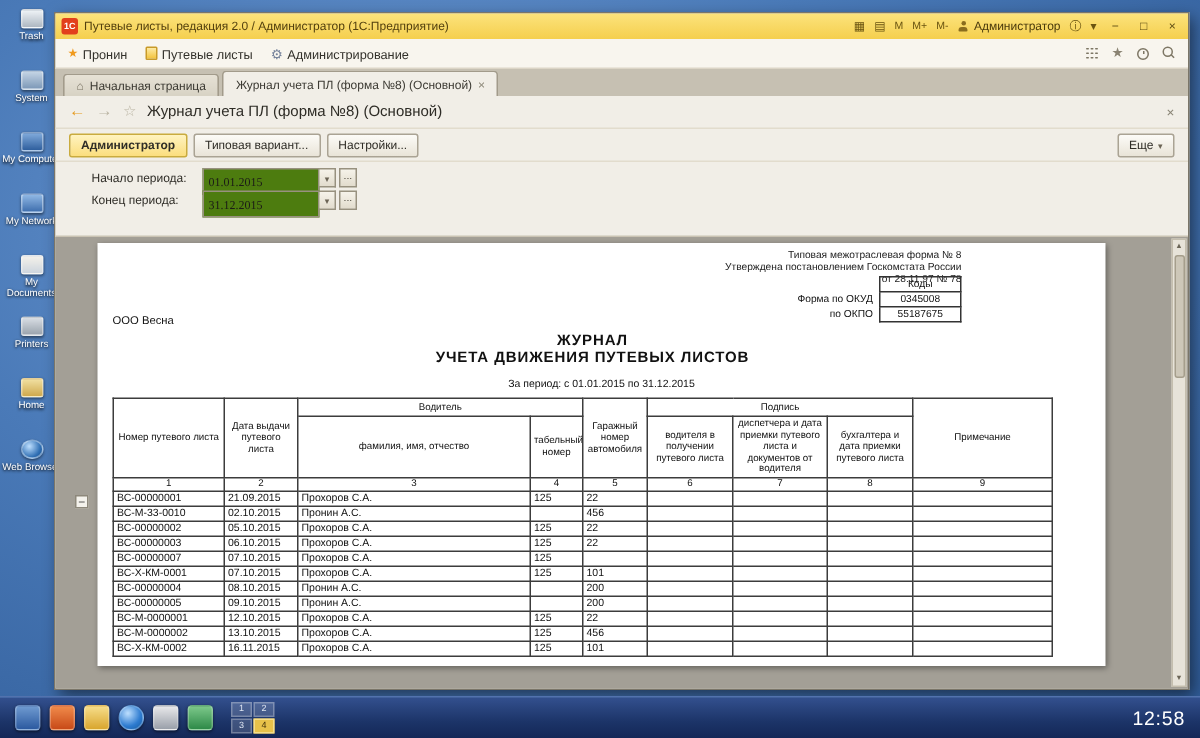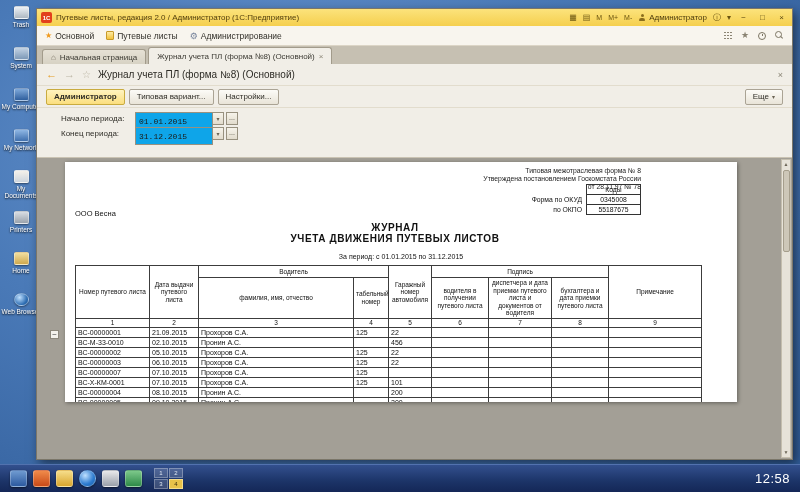--- a/index.html
+++ b/index.html
@@ -75,40 +75,40 @@
        background:linear-gradient(#fcfbf7,#e9e4d8);border:1px solid #aaa394;border-radius:2px;cursor:pointer;white-space:nowrap}
   .btn-primary{background:linear-gradient(#fff3c0,#fbde7e);border-color:#c9ab3f;font-weight:bold}
   .btn-more{margin-left:auto}
   .chev{font-size:6px;color:#6b6455}
 
   
   .filters{flex:0 0 auto;height:50px;background:#f1eee7;border-bottom:1px solid #cac3b3;padding:3px 8px 3px 24px;position:relative}
   .frow{display:flex;align-items:center;height:15px}
   .flabel{width:74px;font-size:8px;color:#2f2d27}
   .fgroup{display:flex;height:13px}
-  input.fld{height:18px;border:1px solid #98917f;font-size:8px;padding:0 3px;width:78px;background:#0ea5e9;font-family:Liberation Mono, monospace;color:#1c1b17}
+  input.fld{height:18px;border:1px solid #98917f;font-size:8px;padding:0 3px;width:78px;background:#4d7c0f;font-family:Liberation Serif, serif;color:#1c1b17}
   .dd{width:11px;height:13px;border:1px solid #98917f;border-left:none;background:linear-gradient(#f6f3ea,#e2dccd);
       font-size:6px;color:#6b6455;display:flex;align-items:center;justify-content:center;cursor:pointer}
   .dots-btn{margin-left:2px;height:13px;padding:0 2px;border:1px solid #98917f;background:linear-gradient(#f6f3ea,#e2dccd);
       font-size:7px;line-height:9px;color:#4c473c;cursor:pointer}
   .fright{position:absolute;left:419px;top:3px}
   .fright .flabel{width:66px}
   .fright input.fld{width:168px}
   input.cb{width:9px;height:9px;margin:0 4px 0 0;cursor:pointer}
 
   
   .report-area{flex:1;background:#a39f96;position:relative;overflow:hidden}
   .group-btn{position:absolute;left:13px;top:172px;width:9px;height:9px;background:#f4f2ec;border:1px solid #8d887b;
              font-size:8px;line-height:7px;text-align:center;color:#444;cursor:pointer}
   .vscroll{position:absolute;right:1px;top:1px;bottom:1px;width:10px;background:#e7e3d9;border:1px solid #c4beae}
   .varrow{position:absolute;left:0;right:0;height:9px;font-size:5px;text-align:center;color:#6b6557;line-height:9px;cursor:pointer}
   .varrow.up{top:0}.varrow.down{bottom:0}
   .vthumb{position:absolute;left:0.5px;right:0.5px;top:10px;height:82px;background:#cdc7b8;border:1px solid #a59e8c;border-radius:2px;cursor:grab}
 
-  .sheet{position:absolute;left:28px;top:4px;width:672px;height:240px;background:#fff;
+  .sheet{position:absolute;left:28px;top:4px;width:672px;height:282px;background:#fff;
          box-shadow:1px 1px 4px rgba(0,0,0,.4);color:#111;overflow:hidden}
   .note{position:absolute;top:5px;right:96px;text-align:right;font-size:6.8px;line-height:8px;color:#222}
   table.codes{position:absolute;top:22px;right:96px;border-collapse:collapse;font-size:6.8px;color:#111}
   .codes td{height:9px;line-height:9px}
   .codes .lbl{text-align:right;padding-right:4px;white-space:nowrap}
   .codes .box{border:1px solid #333;width:54px;text-align:center;padding:0 2px}
   .org{position:absolute;left:10px;top:47px;font-size:7.5px}
   .rtitle{position:absolute;top:60px;left:0;right:12px;text-align:center;font-weight:bold;font-size:10px;letter-spacing:.6px}
   .rtitle2{top:71px}
   .rperiod{position:absolute;top:91px;left:0;right:0;text-align:center;font-size:7px}
@@ -202,21 +202,21 @@
       <span class="tbi">▾</span>
       <span class="winbtn">−</span>
       <span class="winbtn">□</span>
       <span class="winbtn">×</span>
     </span>
   </div>
 
   <div class="menubar">
     <span class="menu-item">
       <span class="mi-star">★</span>
-      <span>Основной</span>
+      <span>Пронин</span>
     </span>
     <span class="menu-item">
       <span class="mi-doc"></span>
       <span>Путевые листы</span>
     </span>
     <span class="menu-item">
       <span class="mi-gear">⚙</span>
       <span>Администрирование</span>
     </span>
     <span class="menu-right">

